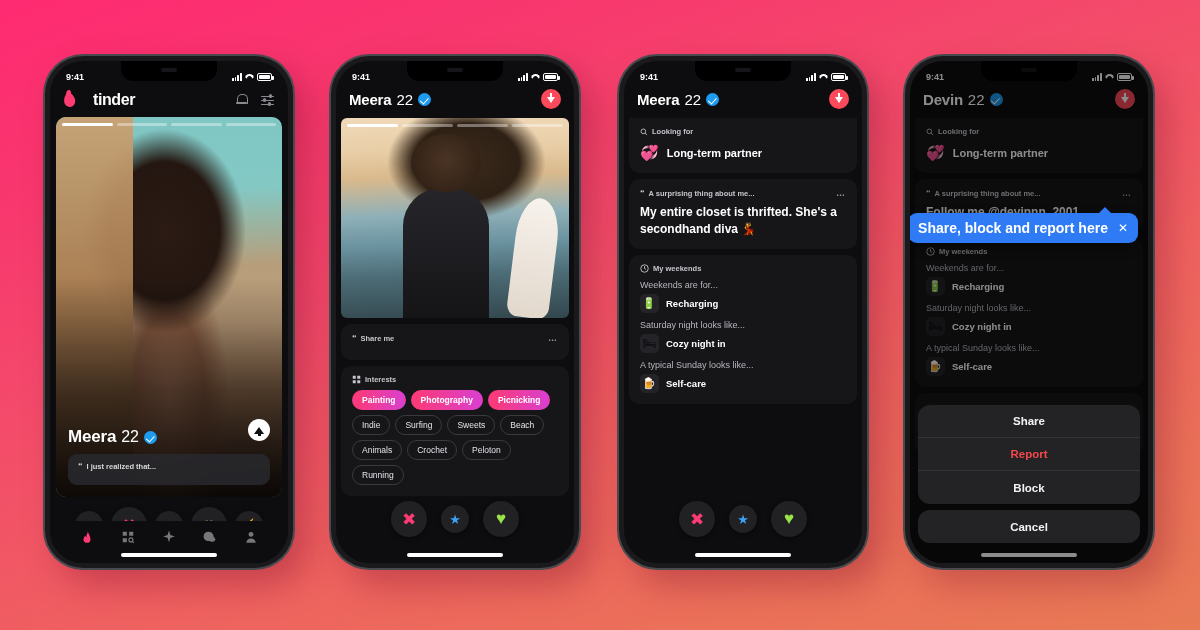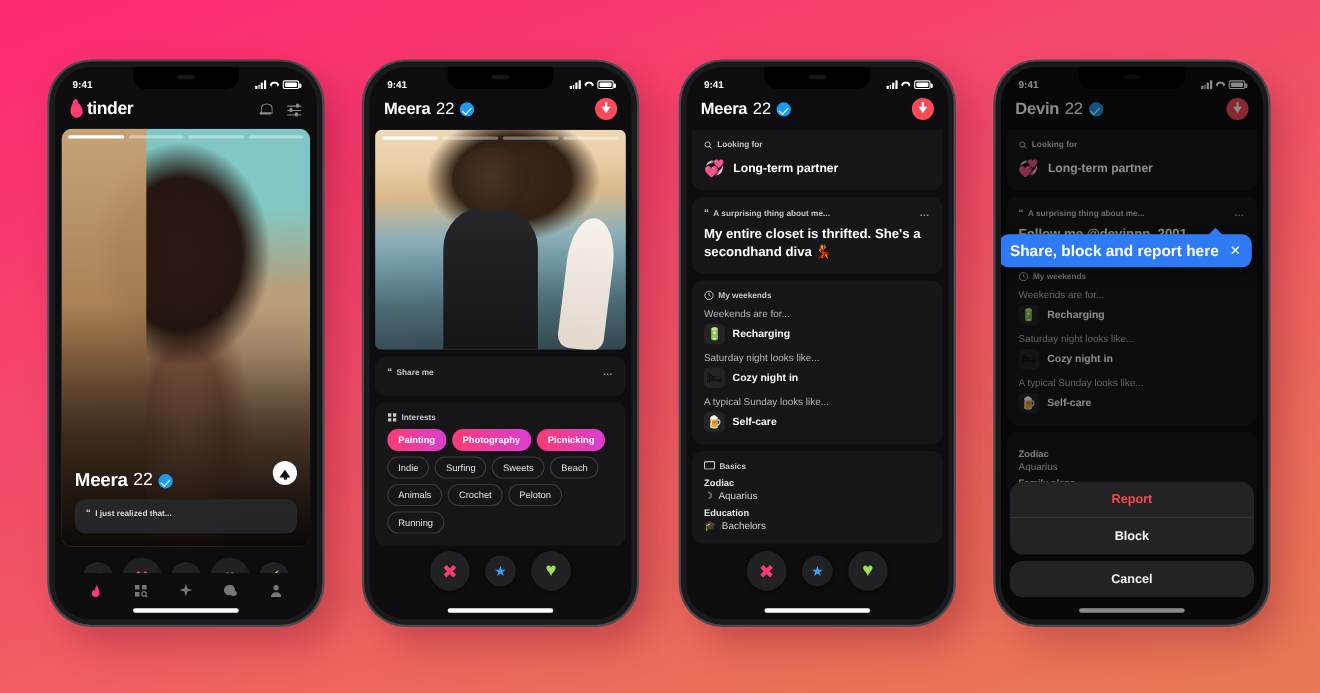--- a/index.html
+++ b/index.html
@@ -49,21 +49,21 @@
   .batt { width:15px;height:7.5px;border:1px solid #fff;border-radius:2px;position:relative; }
   .batt::before{content:"";position:absolute;inset:1px;background:#fff;border-radius:1px;}
   .batt::after{content:"";position:absolute;right:-2.5px;top:2px;width:1.5px;height:3.5px;background:#fff;border-radius:0 1px 1px 0;}
 
   .homebar { position:absolute;bottom:6px;left:50%;transform:translateX(-50%);
     width:96px;height:4px;background:#fff;border-radius:3px;z-index:35; }
 
   
   .app-header { display:flex;align-items:center;justify-content:space-between;
     padding:4px 14px 8px; }
-  .brand { display:flex;align-items:center;gap:4px;font-size:16px;font-weight:bold;
+  .brand { display:flex;align-items:center;gap:18px;font-size:16px;font-weight:bold;
     color:#fff;letter-spacing:-.4px; }
   .flame { width:11px;height:14px;background:#fe3c72;
     border-radius:50% 50% 50% 50%/ 60% 60% 40% 40%;
     transform:rotate(-8deg); position:relative; }
   .flame::after{content:"";position:absolute;left:3px;top:-3px;width:5px;height:7px;
     background:#fe3c72;border-radius:50% 50% 50% 50%/70% 70% 30% 30%;transform:rotate(18deg);}
   .hdr-icons{display:flex;align-items:center;gap:14px;}
   .bell{width:11px;height:12px;position:relative;}
   .bell::before{content:"";position:absolute;top:0;left:1px;width:9px;height:9px;
     border:1.6px solid #8a8a90;border-radius:5px 5px 0 0;border-bottom:none;}
@@ -448,38 +448,20 @@
         <span class="wk-ic">🛏</span>
         <span class="wk-t">Cozy night in</span>
       </div>
       <div class="wk-q">A typical Sunday looks like...</div>
       <div class="wk-a">
         <span class="wk-ic">🍺</span>
         <span class="wk-t">Self-care</span>
       </div>
     </div>
 
-    <div class="sec">
-      <div class="sec-h">
-        <svg width="10" height="8" viewBox="0 0 24 18">
-              <rect x="1" y="1" width="22" height="16" rx="3" fill="none" stroke="#c6c6cc" stroke-width="2.4"></rect>
-            </svg>
-        <span>Basics</span>
-      </div>
-      <div class="bs-k">Zodiac</div>
-      <div class="bs-v">
-        <span>☽</span>
-        <span>Aquarius</span>
-      </div>
-      <div class="bs-k">Education</div>
-      <div class="bs-v">
-        <span>🎓</span>
-        <span>Bachelors</span>
-      </div>
-    </div>
 
     <div class="float-actions">
       <div class="ab lg" style="color:#fd3a73">✖</div>
       <div class="ab sm" style="color:#3ba3f7">★</div>
       <div class="ab lg" style="color:#9ae34a">♥</div>
     </div>
     <div class="homebar"></div>
   </div>
 </div>
 
@@ -569,20 +551,21 @@
 
     <div class="veil"></div>
 
     <div class="tip" style="top:152px;right:10px">
       <span class="tip-txt">Share, block and report here</span>
       <span class="tip-x">✕</span>
     </div>
 
     <div class="sheet">
       <div class="sheet-grp">
+        <div class="sheet-it">Share</div>
         <div class="sheet-it danger">Report</div>
         <div class="sheet-it">Block</div>
       </div>
       <div class="sheet-cancel">Cancel</div>
     </div>
 
     <div class="homebar"></div>
   </div>
 </div>
 

